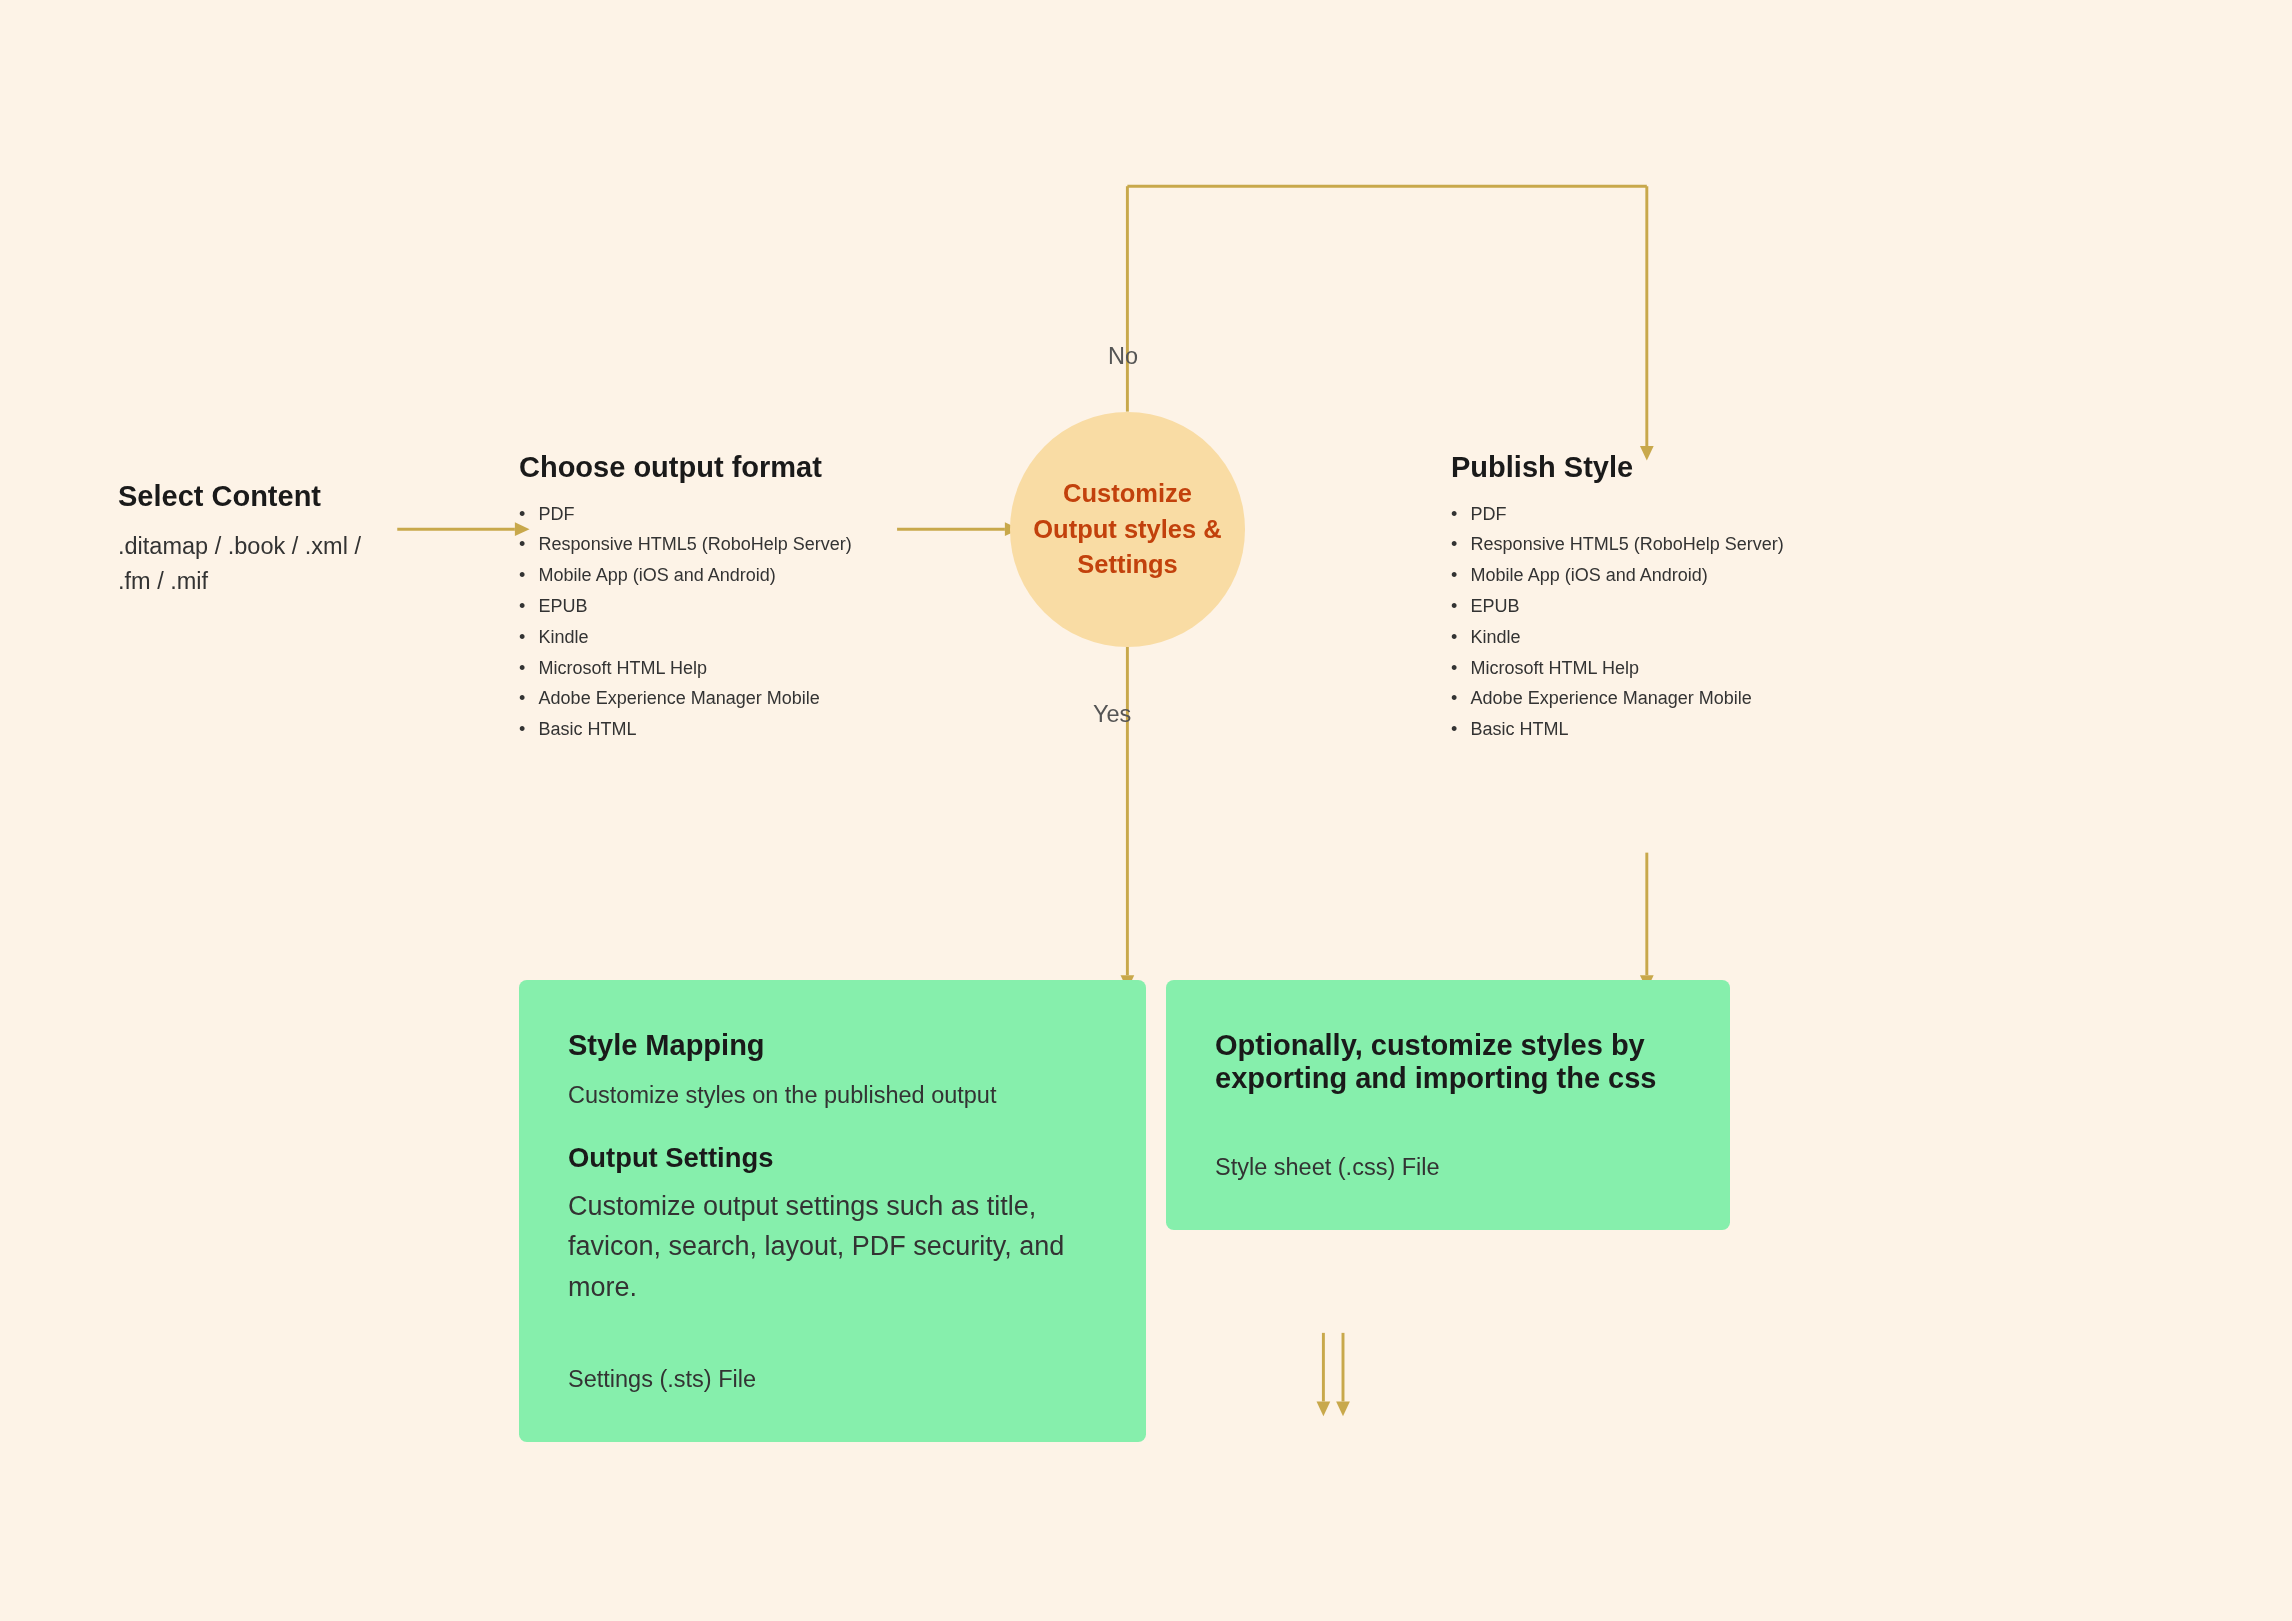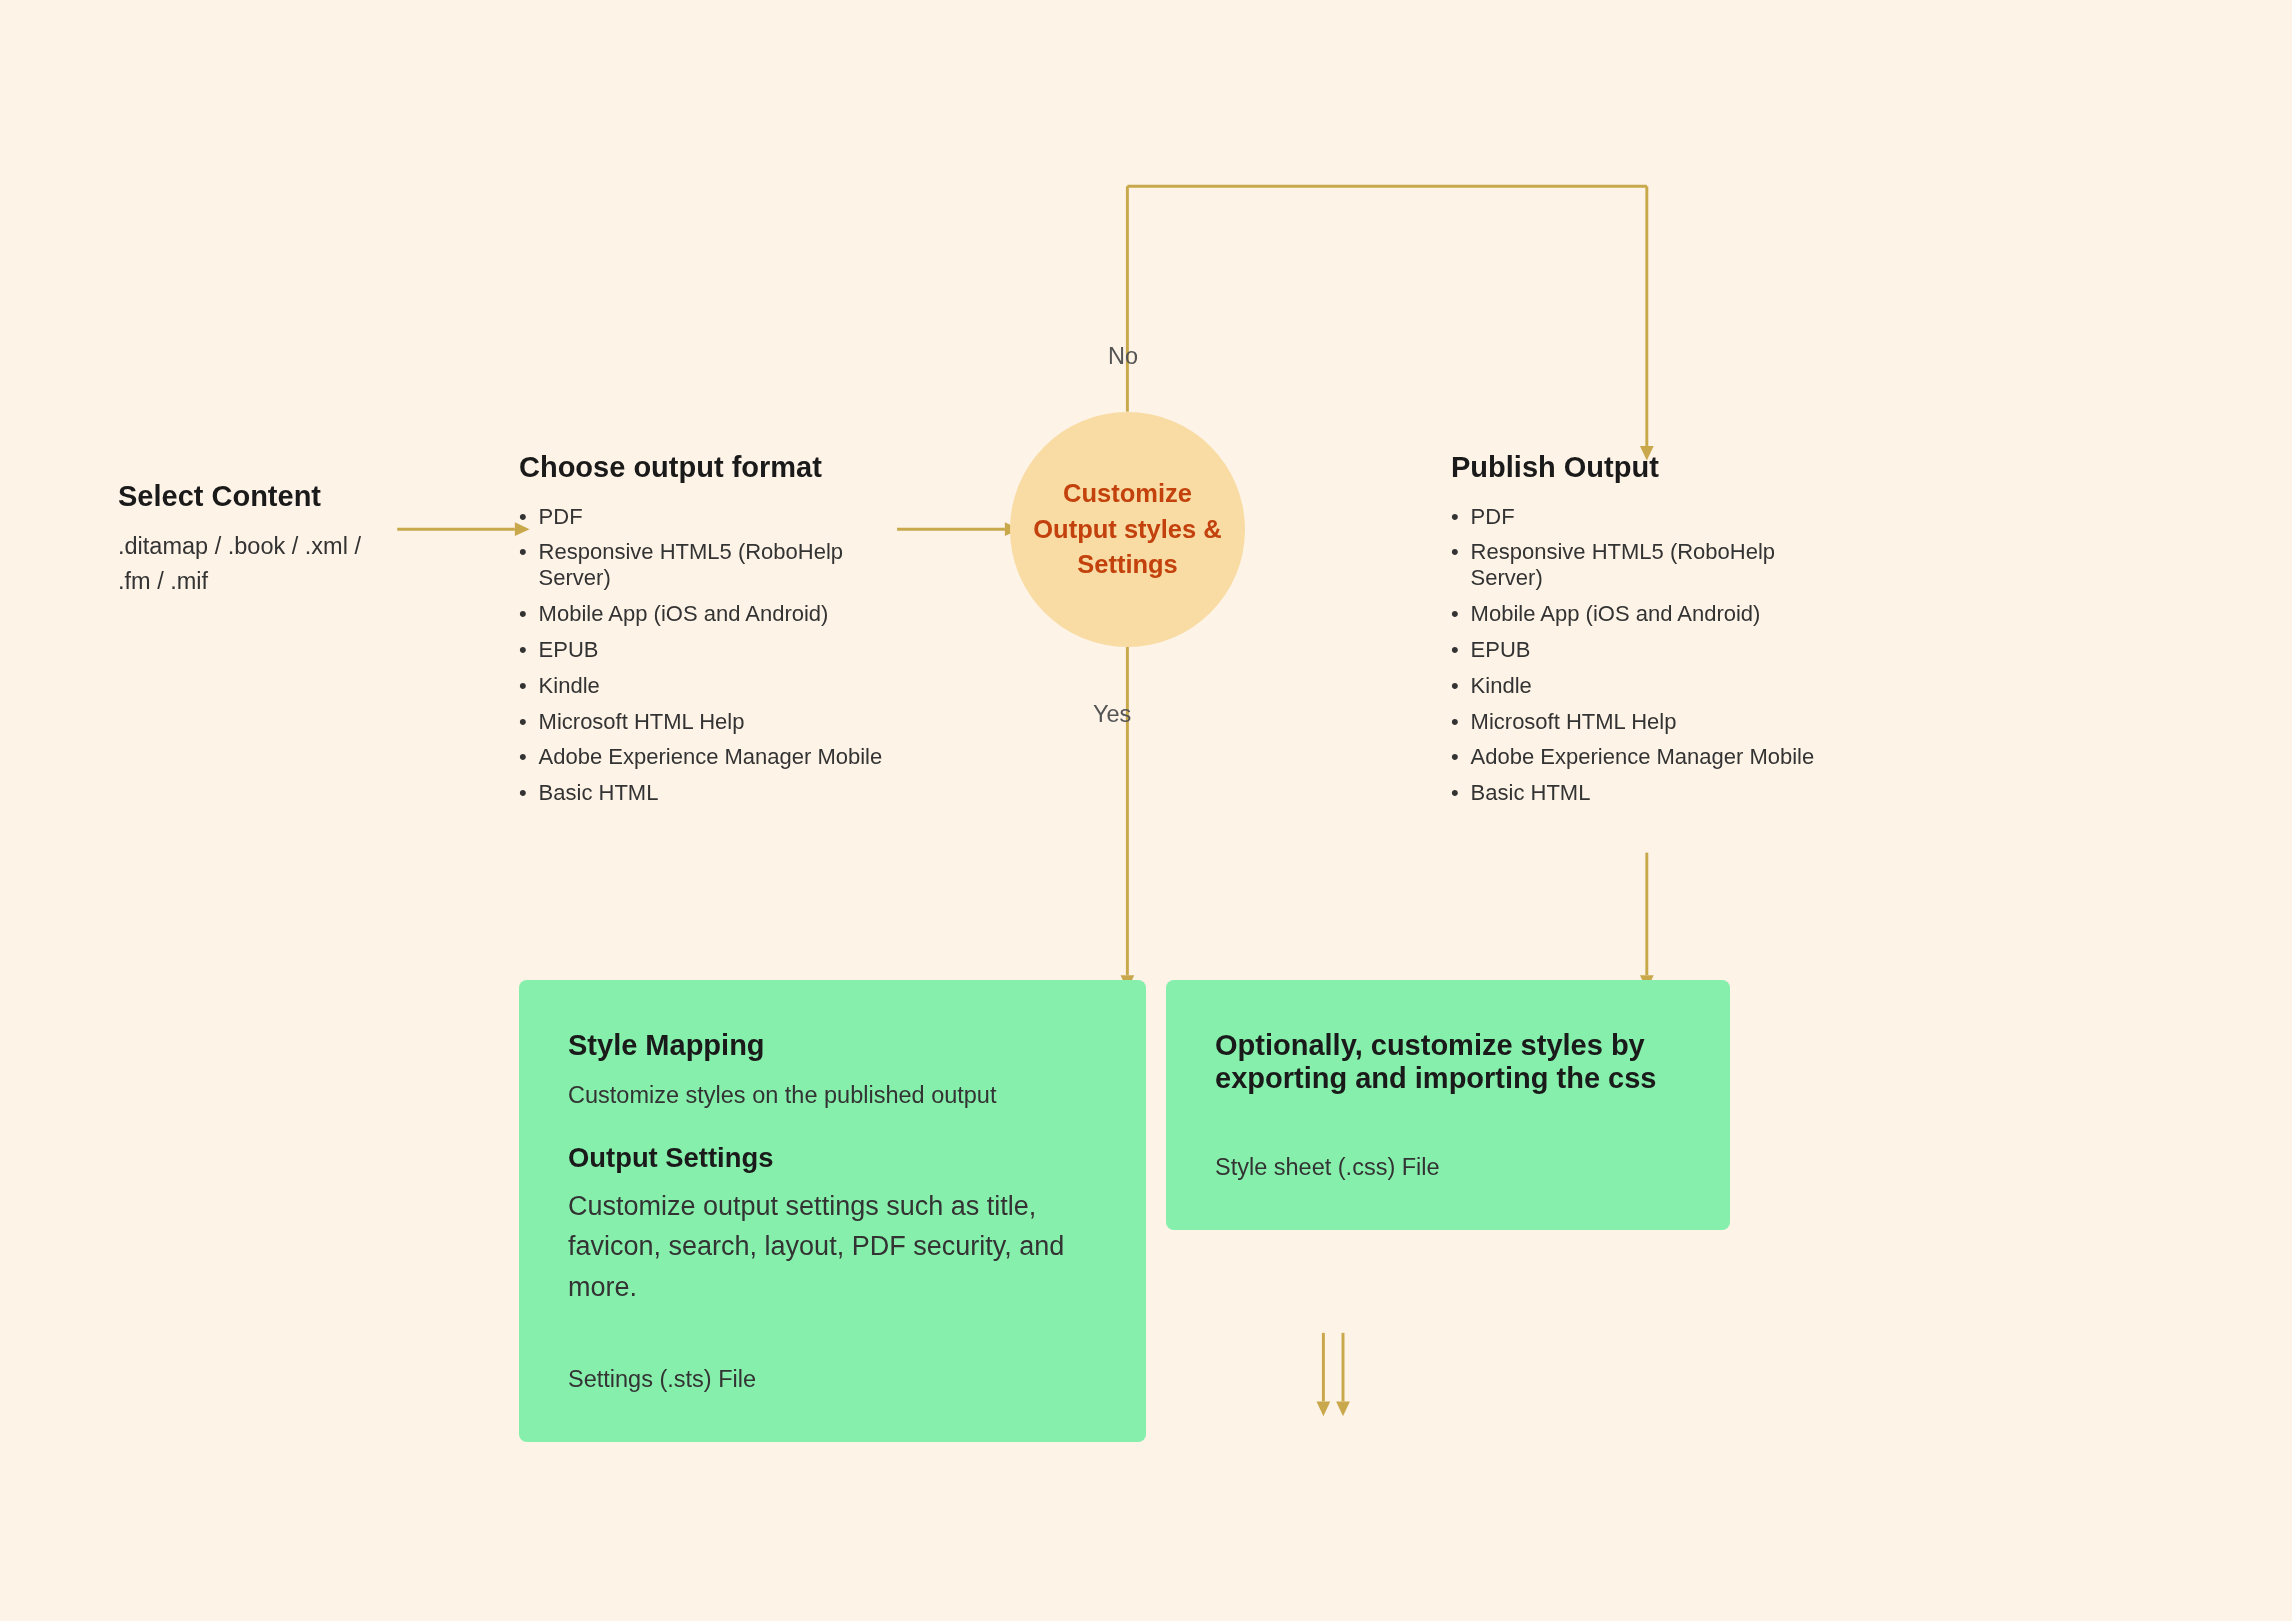--- a/index.html
+++ b/index.html
@@ -60,21 +60,21 @@
       font-weight: bold;
       font-size: 29px;
       color: #1a1a1a;
       margin-bottom: 19.6px;
     }
     .format-list {
       list-style: none;
       padding: 0;
     }
     .format-list li {
-      font-size: 22px;
+      font-size: 18px;
       color: #333;
       margin-bottom: 9.8px;
       padding-left: 19.6px;
       position: relative;
     }
     .format-list li::before {
       content: "•";
       position: absolute;
       left: 0;
       color: #333;
@@ -239,21 +239,21 @@
 
   <div class="customize-circle">
     <div class="customize-circle-text">Customize Output styles &amp; Settings</div>
   </div>
 
   <div class="label-no">No</div>
 
   <div class="label-yes">Yes</div>
 
   <div class="publish-output">
-    <div class="publish-output-title">Publish Output</div>
+    <div class="publish-output-title">Publish Style</div>
     <ul class="format-list">
       <li>PDF</li>
       <li>Responsive HTML5 (RoboHelp Server)</li>
       <li>Mobile App (iOS and Android)</li>
       <li>EPUB</li>
       <li>Kindle</li>
       <li>Microsoft HTML Help</li>
       <li>Adobe Experience Manager Mobile</li>
       <li>Basic HTML</li>
     </ul>

